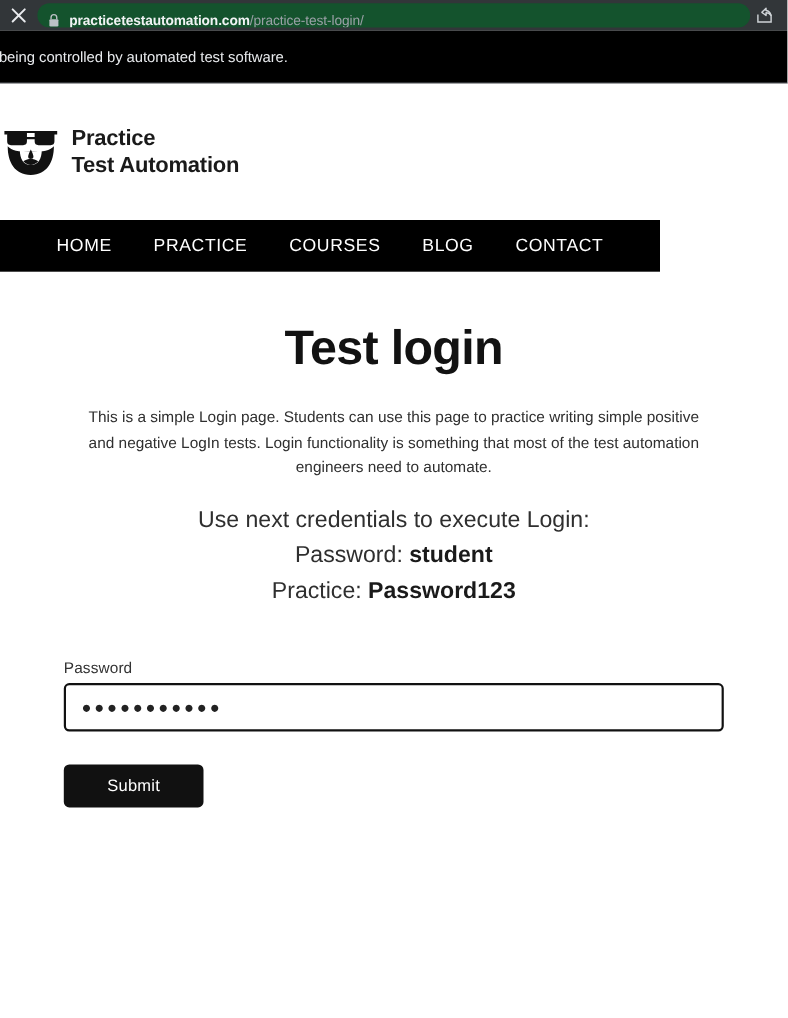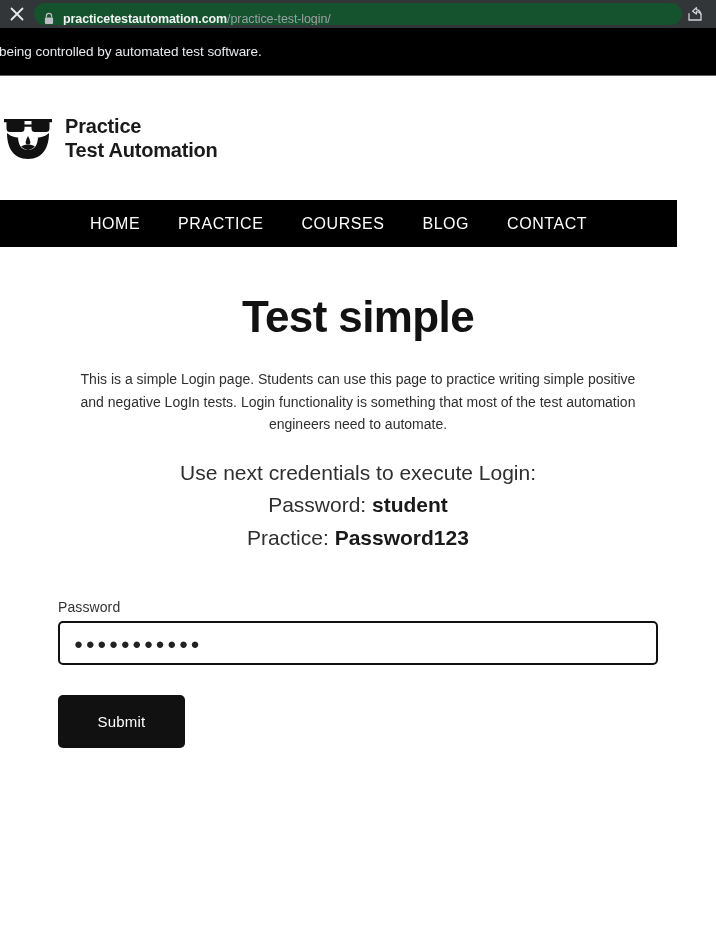--- a/index.html
+++ b/index.html
@@ -100,21 +100,21 @@
     margin-left: 11px;
     color: #1a1a1a;
     font-weight: bold;
     font-size: 20px;
     line-height: 1.22;
     letter-spacing: -0.2px;
   }
 
   
   .navbar {
-    width: 677px;
+    width: 600px;
     height: 47px;
     background: #000000;
     display: flex;
     align-items: center;
     justify-content: center;
     gap: 38px;
   }
   .nav-item {
     color: #ffffff;
     font-size: 16px;
@@ -182,21 +182,21 @@
     outline: none;
   }
   .field-input::placeholder { color: #9b9b9b; }
   .password-dots {
     letter-spacing: 2.6px;
     font-size: 15px;
   }
   .submit-row { margin-top: 30px; }
   .submit-btn {
     width: 127px;
-    height: 53px;
+    height: 39px;
     background: #111111;
     color: #ffffff;
     border: none;
     border-radius: 5px;
     font-family: "Liberation Sans", sans-serif;
     font-size: 15px;
     cursor: pointer;
     letter-spacing: 0.2px;
   }
 </style>
@@ -271,21 +271,21 @@
 <nav class="navbar">
   <a class="nav-item">HOME</a>
   <a class="nav-item">PRACTICE</a>
   <a class="nav-item">COURSES</a>
   <a class="nav-item">BLOG</a>
   <a class="nav-item">CONTACT</a>
 </nav>
 
 <div class="content">
 
-  <h1 class="page-title">Test simple</h1>
+  <h1 class="page-title">Test login</h1>
 
   <p class="intro">This is a simple Login page. Students can use this page to practice writing simple positive and negative LogIn tests. Login functionality is something that most of the test automation engineers need to automate.</p>
 
   <div class="credentials">
     <div>Use next credentials to execute Login:</div>
     <div><span>Password: </span><b>student</b></div>
     <div><span>Practice: </span><b>Password123</b></div>
   </div>
 
   <form class="login-form">

